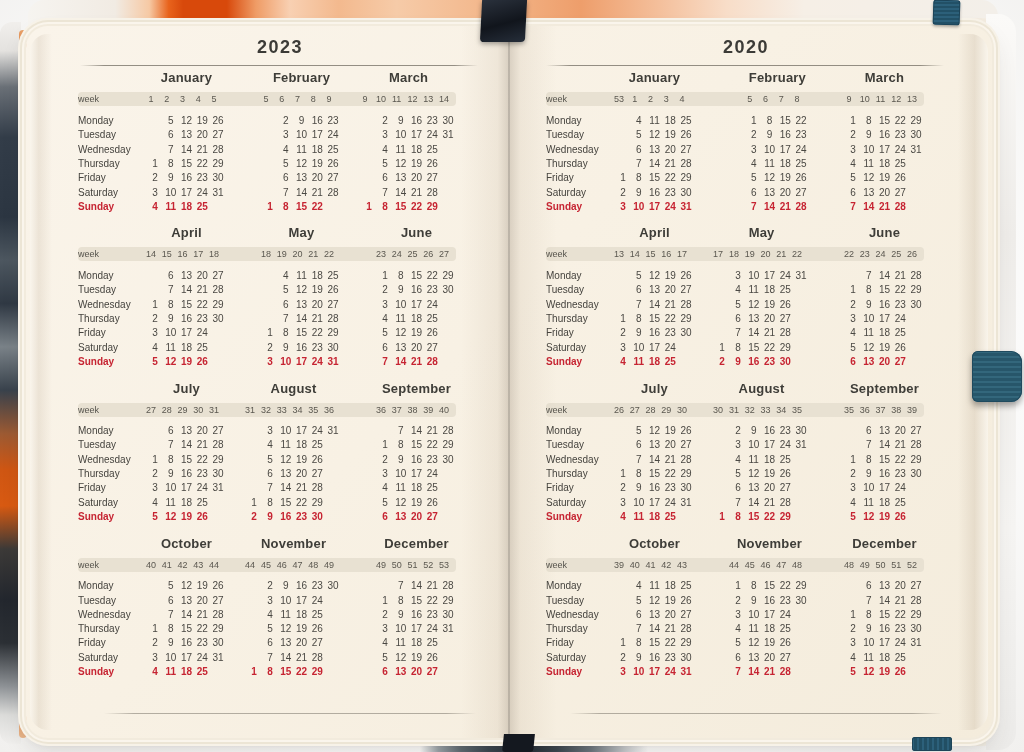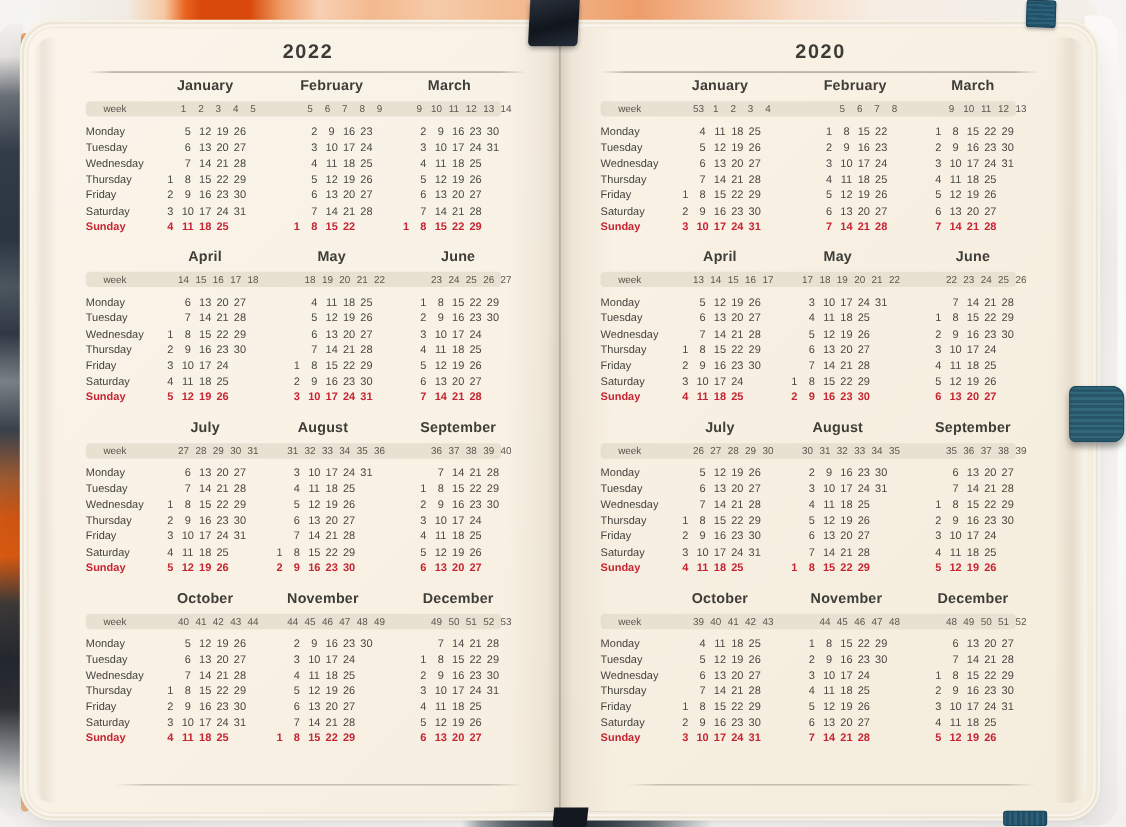--- a/index.html
+++ b/index.html
@@ -75,21 +75,21 @@
     background:linear-gradient(to right,rgba(80,75,65,0),rgba(80,75,65,.6) 6%,rgba(80,75,65,.6) 94%,rgba(80,75,65,0));}
   .quarters{padding-left:20px;}
   .page.right .quarters{padding-left:22px;}
   .q-titles{display:flex;height:14px;margin:5px 0 7px;align-items:flex-end;}
   .label-spacer{width:33px;flex:none;}
   .zone{width:115px;flex:none;display:flex;justify-content:flex-end;}
   .m-title{font-size:13px;line-height:14px;font-weight:700;color:#3e3d38;text-align:center;letter-spacing:.2px;}
   .q-row{display:flex;height:14.3px;align-items:center;}
   .week-bar{background:#e8e1d2;border-radius:4px;height:14px;margin-bottom:7px;width:378px;}
   .day-label{width:33px;flex:none;font-size:10px;color:#45433e;white-space:nowrap;overflow:visible;}
-  .week-bar .day-label{font-size:9px;color:#55534c;padding-left:16px;width:29px;}
+  .week-bar .day-label{font-size:9px;color:#55534c;padding-left:0;width:29px;}
   .cell{width:15.8px;flex:none;font-size:10px;text-align:center;color:#4a4843;}
   .week-bar .cell{font-size:9px;color:#5a574f;}
   .sunday .day-label,.sunday .cell{color:#c62432;font-weight:700;}
   .quarter{margin-bottom:13px;}
   .footer-rule{position:absolute;bottom:16px;left:46px;right:26px;height:1.2px;opacity:.75;
     background:linear-gradient(to right,rgba(80,75,65,0),rgba(80,75,65,.55) 8%,rgba(80,75,65,.55) 92%,rgba(80,75,65,0));}
 </style>
 </head>
 <body>
 
@@ -100,21 +100,21 @@
   <div class="cover-right"></div>
   <div class="cover-right-white"></div>
   <div class="stack-bottom"></div>
   <div class="photo-bottom"></div>
 
   <div class="pages">
     <div class="edge-shade-left"></div>
     <div class="edge-shade-right"></div>
 
     <div class="page left">
-      <div class="year">2022</div>
+      <div class="year">2023</div>
       <div class="year-rule"></div>
       <div class="quarters">
           <div class="quarter">
             <div class="q-titles">
               <div class="label-spacer"></div>
               <div class="zone">
                 <div class="m-title" style="width: 79px;">January</div>
               </div>
               <div class="zone">
                 <div class="m-title" style="width: 79px;">February</div>

